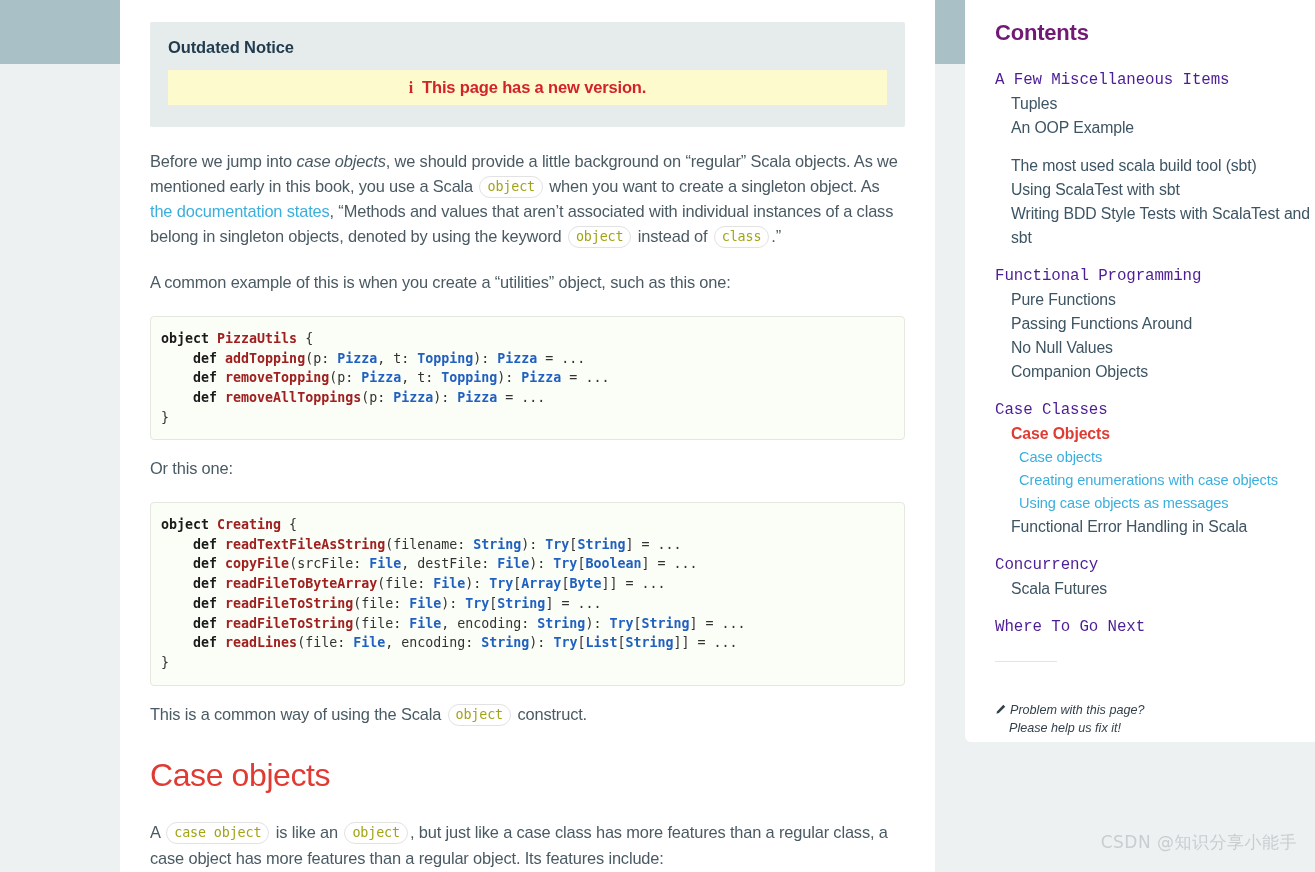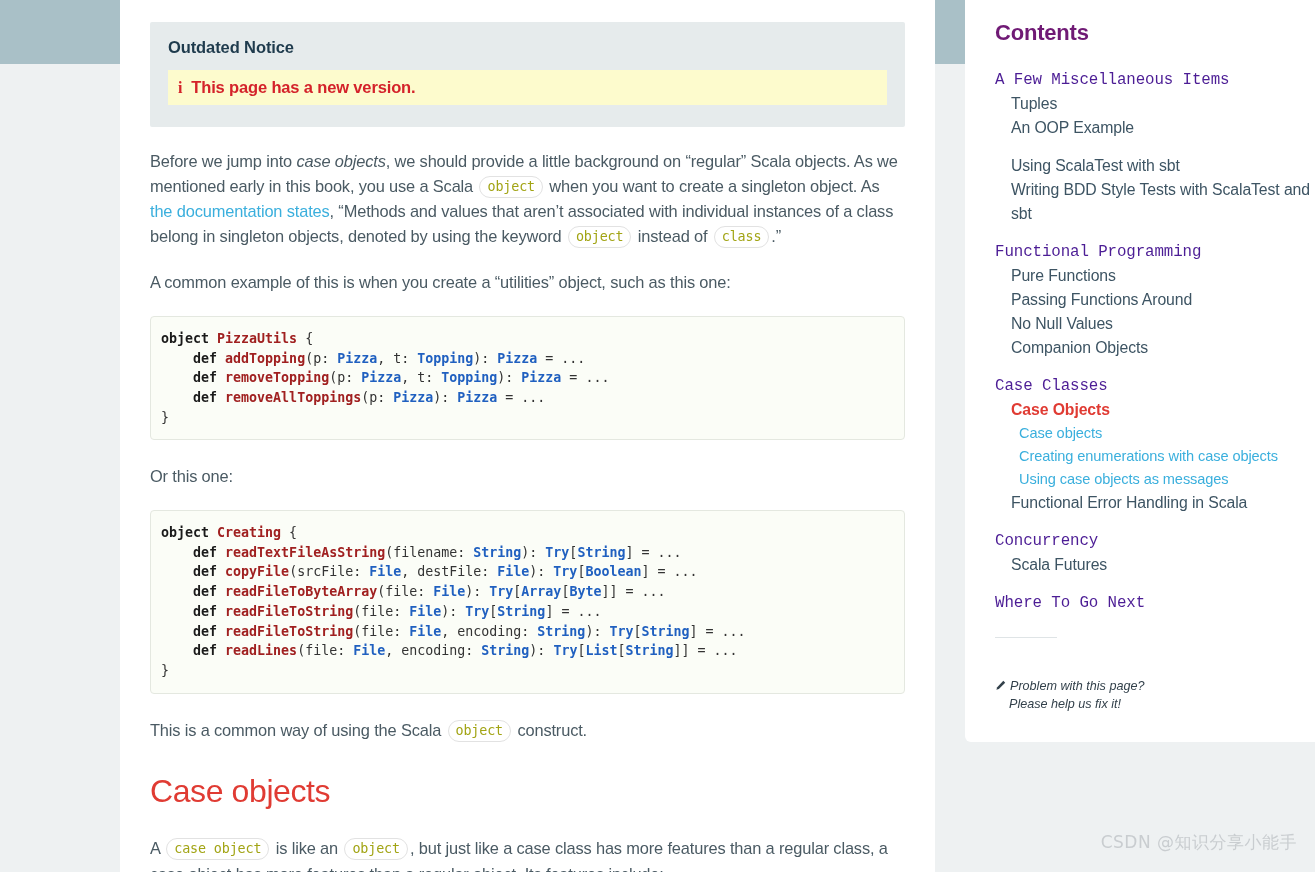--- a/index.html
+++ b/index.html
@@ -54,20 +54,21 @@
   .notice-title {
     font-family: "Liberation Sans", sans-serif;
     font-weight: bold;
     font-size: 16.5px;
     color: #1f3b4d;
     margin-bottom: 13px;
     letter-spacing: -0.1px;
   }
   .notice-banner {
     background: #fdfbcd;
+    text-align: center;
     padding: 8px 10px;
     font-weight: bold;
     font-size: 16.5px;
     color: #d4222a;
     letter-spacing: -0.15px;
   }
   .info-glyph {
     font-family: "Liberation Serif", serif;
     font-style: normal;
     font-weight: bold;
@@ -102,21 +103,21 @@
     margin: 0 2px;
     white-space: nowrap;
     vertical-align: 1px;
   }
 
   
   pre.codeblock {
     background: #fbfdf7;
     border: 1px solid #e4e8e0;
     border-radius: 4px;
-    margin: 0 0 24px 0;
+    margin: 0 0 16px 0;
     padding: 12px 10px 12px 10px;
     font-family: "DejaVu Sans Mono", monospace;
     font-size: 13.3px;
     line-height: 19.7px;
     color: #333333;
     overflow: hidden;
     white-space: pre;
   }
   .kw   { color: #1a1a1a; font-weight: bold; }
   .fn   { color: #a02020; font-weight: bold; }
@@ -261,20 +262,21 @@
 
   <div class="toc">
     <h3>Contents</h3>
     <div id="toc-groups">
         <div class="toc-group">
           <div class="toc-l1">A Few Miscellaneous Items</div>
           <div class="toc-l2">Tuples</div>
           <div class="toc-l2">An OOP Example</div>
         </div>
         <div class="toc-group">
+          <div class="toc-l2">The most used scala build tool (sbt)</div>
           <div class="toc-l2">Using ScalaTest with sbt</div>
           <div class="toc-l2">Writing BDD Style Tests with ScalaTest and sbt</div>
         </div>
         <div class="toc-group">
           <div class="toc-l1">Functional Programming</div>
           <div class="toc-l2">Pure Functions</div>
           <div class="toc-l2">Passing Functions Around</div>
           <div class="toc-l2">No Null Values</div>
           <div class="toc-l2">Companion Objects</div>
         </div>

